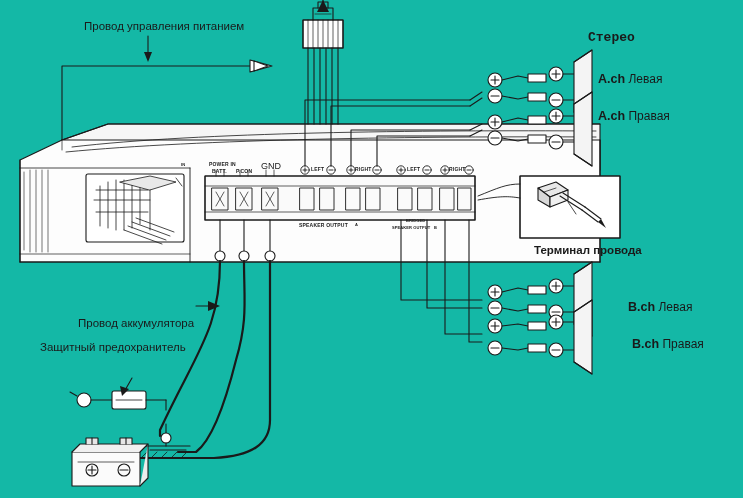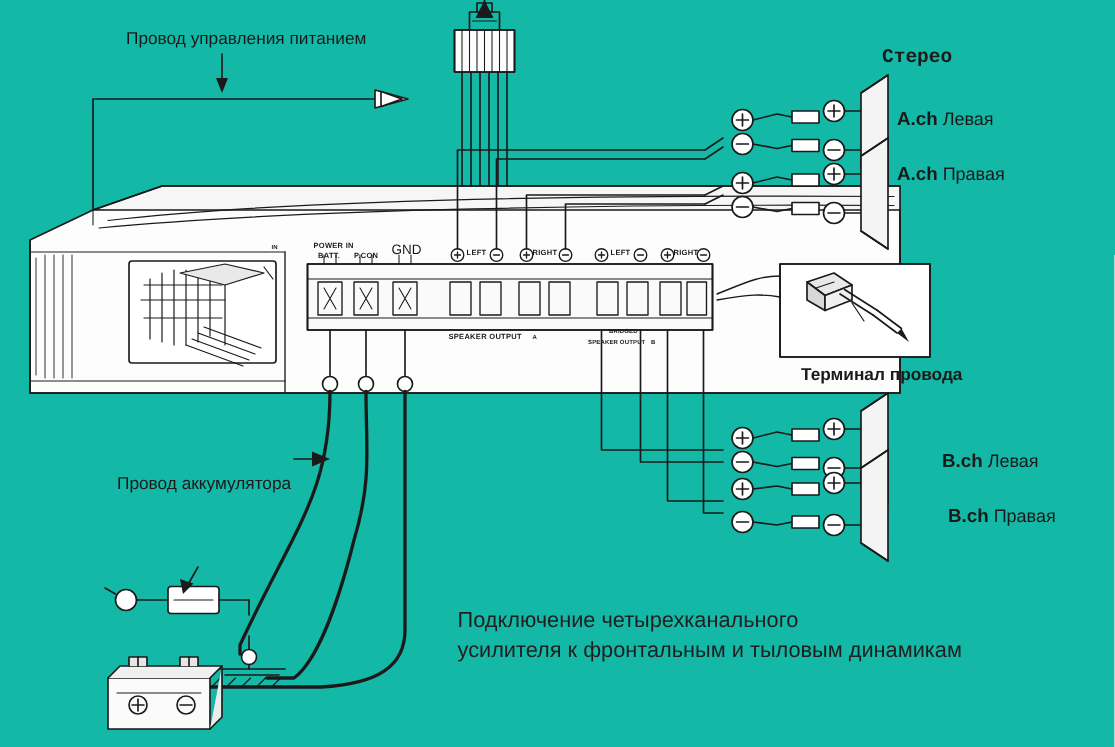--- a/index.html
+++ b/index.html
@@ -376,34 +376,33 @@
   <div class="lbl ch" style="left:598px; top:109px;"><b>A.ch</b> <span>Правая</span></div>
 
   <div class="lbl ch" style="left:628px; top:300px;"><b>B.ch</b> <span>Левая</span></div>
 
   <div class="lbl ch" style="left:632px; top:337px;"><b>B.ch</b> <span>Правая</span></div>
 
   <div class="lbl ru" style="left:534px; top:244px;font-weight:bold;">Терминал провода</div>
 
   <div class="lbl ru" style="left:78px; top:299px;margin-top:18px;">Провод аккумулятора</div>
 
+  <div class="lbl ru" style="left:40px; top:341px;">Защитный предохранитель</div>
 
   <div class="lbl tiny" style="left:209px; top:162px;">POWER IN</div>
   <div class="lbl tiny" style="left:212px; top:169px;">BATT.</div>
   <div class="lbl tiny" style="left:236px; top:169px;">P.CON</div>
   <div class="lbl" style="left:261px; top:161px; font-size:9px; font-weight:normal;">GND</div>
 
   <div class="lbl tiny" style="left:311px; top:167px;">LEFT</div>
   <div class="lbl tiny" style="left:355px; top:167px;">RIGHT</div>
   <div class="lbl tiny" style="left:407px; top:167px;">LEFT</div>
   <div class="lbl tiny" style="left:449px; top:167px;">RIGHT</div>
 
   <div class="lbl tiny" style="left:299px; top:223px;">SPEAKER OUTPUT</div>
   <div class="lbl micro" style="left:355px; top:223px;">A</div>
   <div class="lbl micro" style="left:406px; top:219px;">BRIDGED</div>
   <div class="lbl micro" style="left:392px; top:226px;">SPEAKER OUTPUT</div>
   <div class="lbl micro" style="left:434px; top:226px;">B</div>
   <div class="lbl micro" style="left:181px; top:163px;">IN</div>
 
-  <div class="caption" style="left:305px; top:405px;">Подключение четырехканального
-усилителя к фронтальным и тыловым динамикам</div>
 
 </div>
 
 </body></html>

